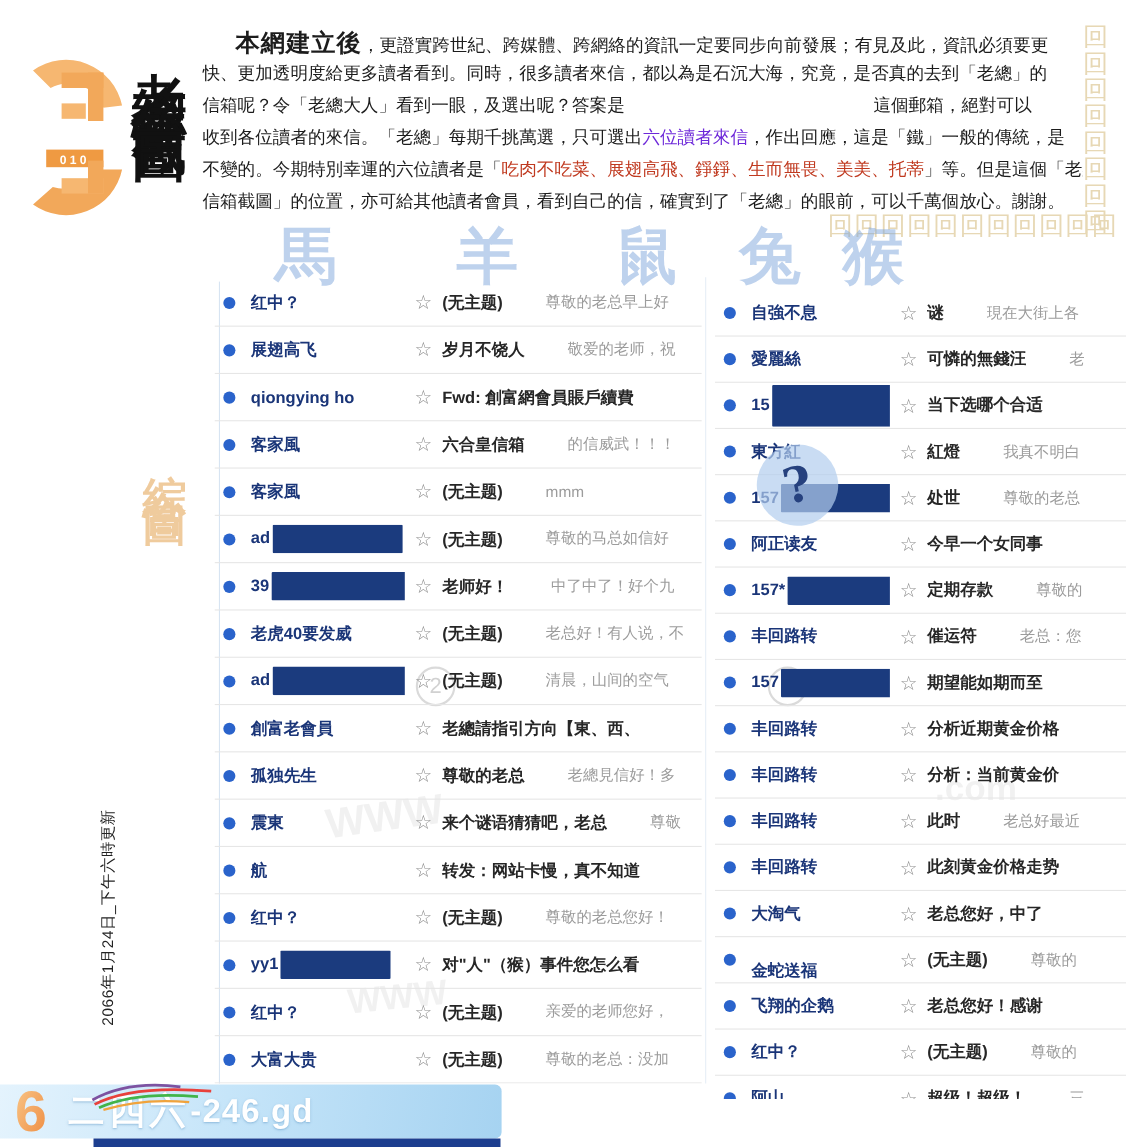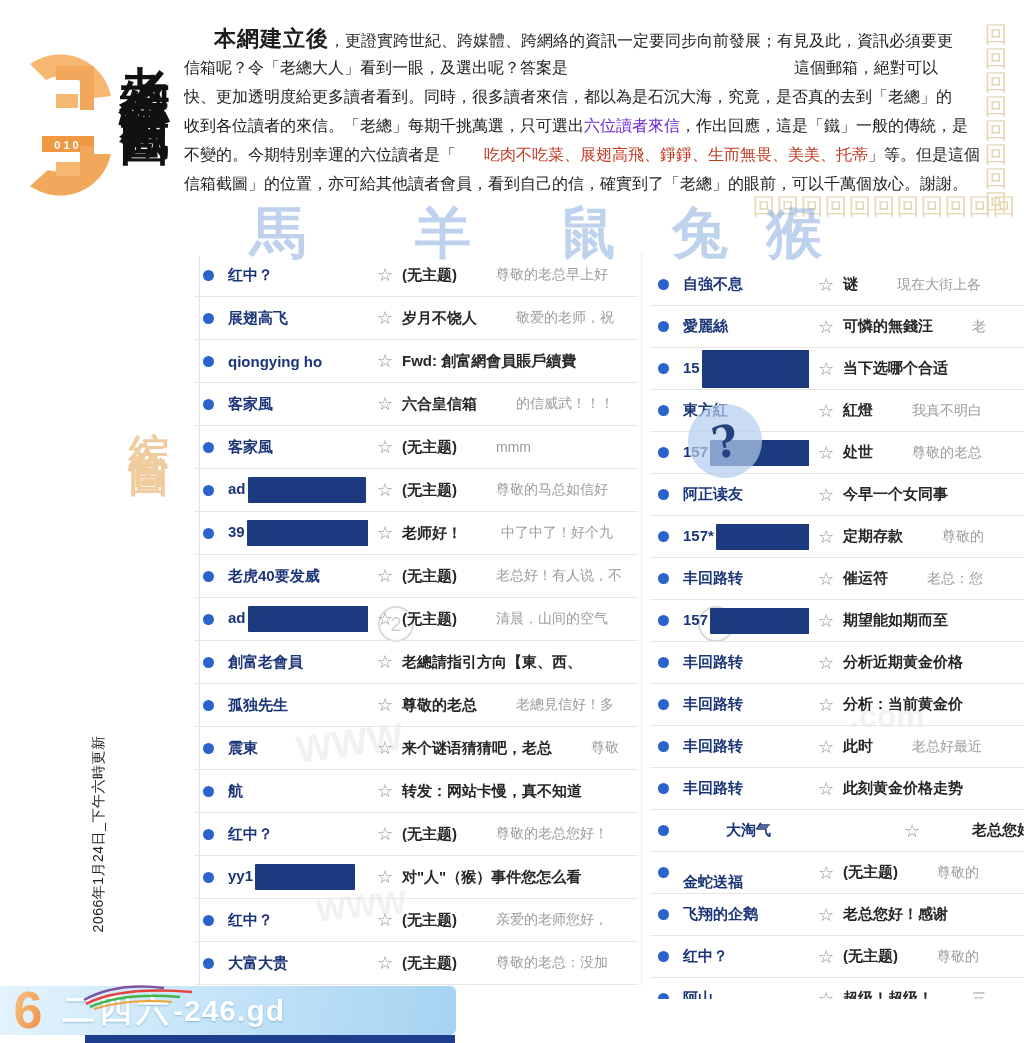--- a/index.html
+++ b/index.html
@@ -17,21 +17,21 @@
          transform:rotate(-90deg);transform-origin:center;text-align:center;
          font-size:14px;color:#222;letter-spacing:.5px;}
   
   .intro{position:absolute;left:184px;top:24px;width:800px;color:#1c1c1c;
          font-family:"Liberation Serif",serif;}
   .intro .ln{white-space:nowrap;line-height:29px;font-size:16px;height:29px;overflow:hidden;}
   .intro .lead{font-size:22px;font-weight:bold;letter-spacing:1px;}
   .intro .ind{display:inline-block;width:30px;}
   .intro .gap{display:inline-block;width:226px;}
   .hl-pink{color:#6d28d9;}
-  .hl-red{color:#c03a20;margin-left:28px;}
+  .hl-red{color:#c03a20;}
   
   .meander-v{position:absolute;left:984px;top:22px;width:26px;display:flex;flex-direction:column;}
   .meander-h{position:absolute;left:752px;top:194px;display:flex;}
   .meander-cell{font-family:"DejaVu Serif",serif;color:#e7d8b5;font-size:23px;line-height:24px;
                 width:24px;text-align:center;}
   
   .zodiac{position:absolute;top:196px;font-family:"DejaVu Serif",serif;font-weight:bold;
           font-size:56px;color:rgba(125,165,220,.5);}
   .qcircle{position:absolute;left:688px;top:404px;width:74px;height:74px;border-radius:50%;
            background:rgba(178,205,238,.7);display:flex;align-items:center;justify-content:center;
@@ -78,22 +78,22 @@
     <rect x="64" y="110" width="14" height="30" fill="#f2a85a"></rect>
     <text x="52" y="113" text-anchor="middle" font-size="11" font-weight="bold" fill="#ffffff" letter-spacing="3">010</text>
   </svg>
 
   <div class="vtitle">老總信箱截圖</div>
   <div class="vsub">綜合圖</div>
   <div class="vdate">2066年1月24日_下午六時更新</div>
 
   <div class="intro" id="intro">
       <div class="ln"><span class="ind"></span><span class="lead">本網建立後</span><span>，更證實跨世紀、跨媒體、跨網絡的資訊一定要同步向前發展；有見及此，資訊必須要更</span></div>
+      <div class="ln"><span>快、更加透明度給更多讀者看到。同時，很多讀者來信，都以為是石沉大海，究竟，是否真的去到「老總」的</span></div>
       <div class="ln"><span>信箱呢？令「老總大人」看到一眼，及選出呢？答案是</span><span class="gap"></span><span>這個郵箱，絕對可以</span></div>
-      <div class="ln"><span>快、更加透明度給更多讀者看到。同時，很多讀者來信，都以為是石沉大海，究竟，是否真的去到「老總」的</span></div>
       <div class="ln"><span>收到各位讀者的來信。「老總」每期千挑萬選，只可選出</span><span class="hl-pink">六位讀者來信</span><span>，作出回應，這是「鐵」一般的傳統，是</span></div>
       <div class="ln"><span>不變的。今期特別幸運的六位讀者是「</span><span class="hl-red">吃肉不吃菜、展翅高飛、錚錚、生而無畏、美美、托蒂</span><span>」等。但是這個「老總</span></div>
       <div class="ln"><span>信箱截圖」的位置，亦可給其他讀者會員，看到自己的信，確實到了「老總」的眼前，可以千萬個放心。謝謝。</span></div>
     </div>
 
   <div class="meander-v" id="meanderV">
       <span class="meander-cell">回</span>
       <span class="meander-cell">回</span>
       <span class="meander-cell">回</span>
       <span class="meander-cell">回</span>
@@ -340,21 +340,21 @@
         <span class="subj">此时</span>
         <span class="preview">老总好最近</span>
       </div>
       <div class="mail-row" style="height: 41px;">
         <span class="bullet"></span>
         <span class="sender" style="width: 126px;">丰回路转</span>
         <span class="star">☆</span>
         <span class="subj">此刻黄金价格走势</span>
         <span class="preview"></span>
       </div>
-      <div class="mail-row" style="height: 41px; gap: 43px;">
+      <div class="mail-row" style="height: 41px;">
         <span class="bullet"></span>
         <span class="sender" style="width: 126px;">大淘气</span>
         <span class="star">☆</span>
         <span class="subj">老总您好，中了</span>
         <span class="preview"></span>
       </div>
       <div class="mail-row" style="height: 41px;">
         <span class="bullet"></span>
         <span class="sender" style="width: 126px; margin-top: 20px;">金蛇送福</span>
         <span class="star">☆</span>

